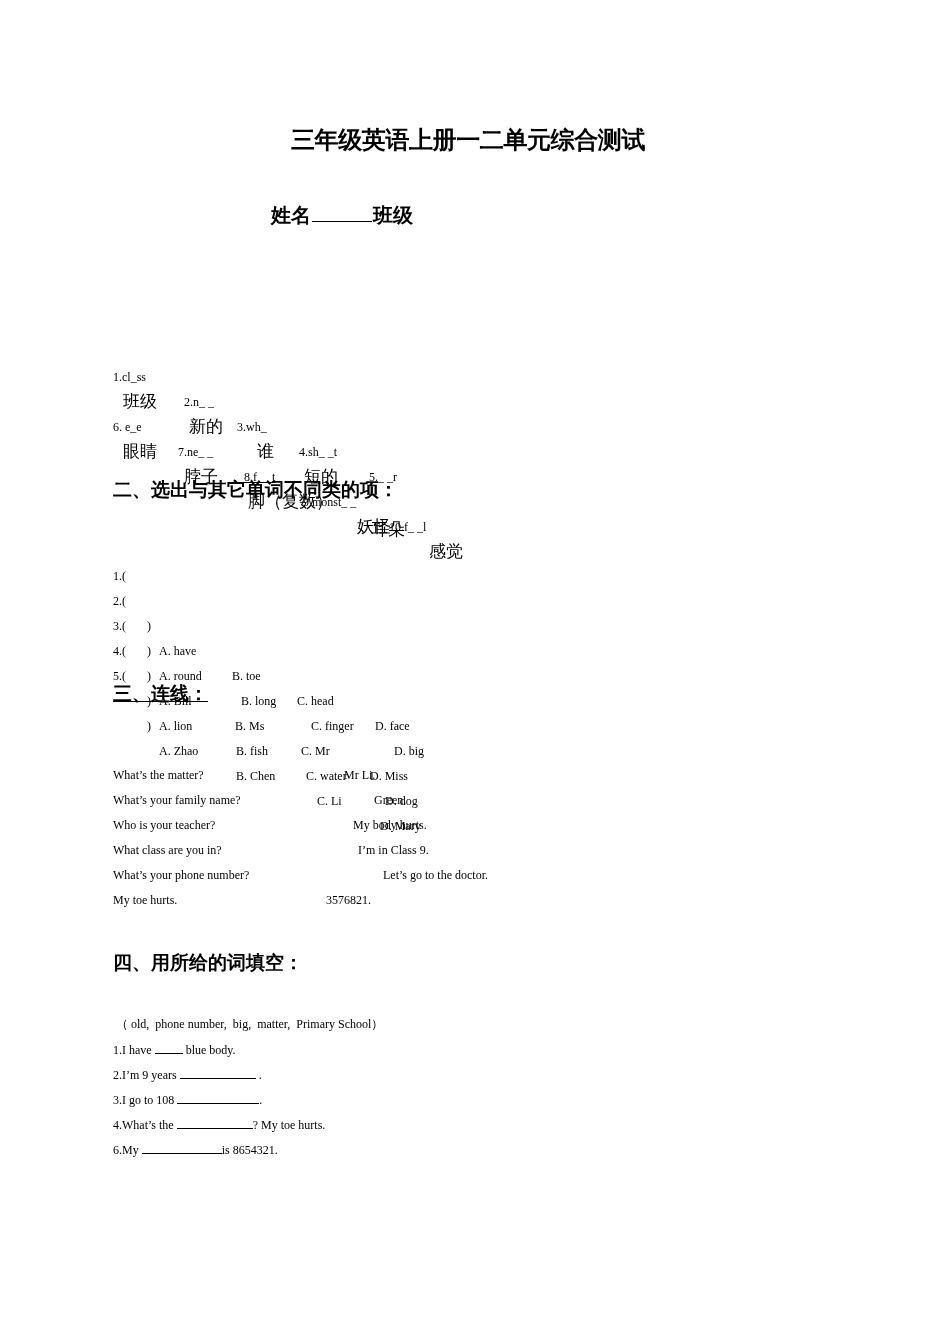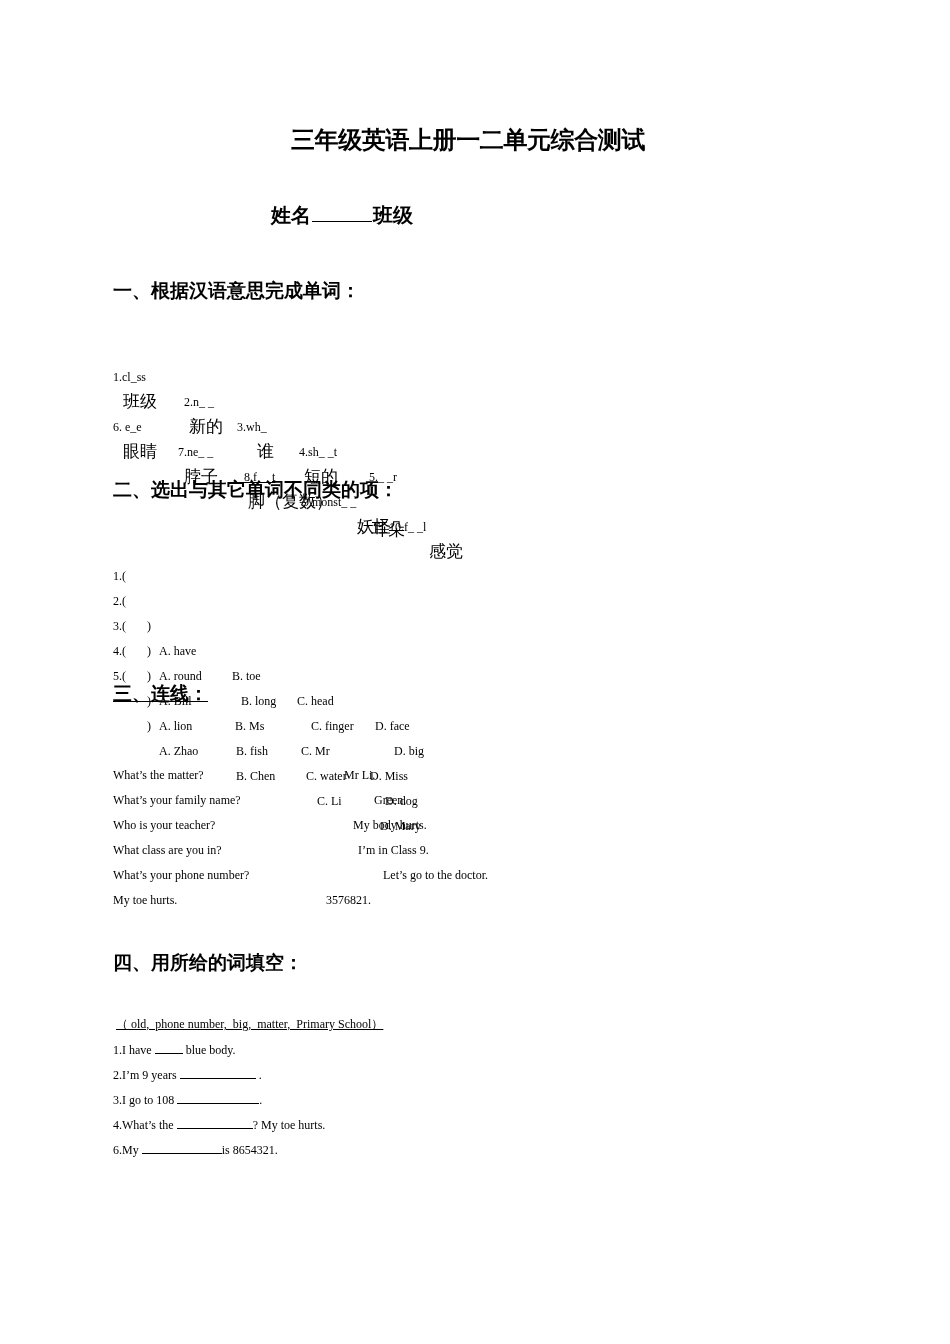--- a/index.html
+++ b/index.html
@@ -69,21 +69,20 @@
   </style>
 </head>
 <body>
 
 <div class="page">
 
   <div class="abs title">三年级英语上册一二单元综合测试</div>
 
   <div class="abs name-line"><span>姓名</span><span class="name-blank"></span><span>班级</span></div>
 
-  <div class="abs heading" style="top:277px;">一、根据汉语意思完成单词：</div>
 
   <div class="abs serif-line" style="left:113px; top:340px;">
     <span class="abs" style="left:0px;">1.cl_ss</span>
     <span class="abs" style="left:71px;">2.n_ _</span>
     <span class="abs" style="left:124px;">3.wh_</span>
     <span class="abs" style="left:186px;">4.sh_ _t</span>
     <span class="abs" style="left:256px;">5._ _r</span>
   </div>
   <div class="abs cn-line" style="left:123px; top:364px;">
     <span class="abs" style="left:0px;">班级</span>
@@ -170,21 +169,21 @@
   <div class="abs serif-line" style="left:358px; top:838px;">I’m in Class 9.</div>
 
   <div class="abs serif-line" style="left:113px; top:863px;">What’s your phone number?</div>
   <div class="abs serif-line" style="left:383px; top:863px;">Let’s go to the doctor.</div>
 
   <div class="abs serif-line" style="left:113px; top:888px;">My toe hurts.</div>
   <div class="abs serif-line" style="left:326px; top:888px;">3576821.</div>
 
   <div class="abs heading" style="top:949px;">四、用所给的词填空：</div>
 
-  <div class="abs serif-line" style="left:116px; top:1012px;text-decoration:underline;">（ old,  phone number,  big,  matter,  Primary School）</div>
+  <div class="abs serif-line" style="left:116px; top:1012px;">（ old,  phone number,  big,  matter,  Primary School）</div>
 
   <div class="abs serif-line" style="left:113px; top:1037px;"><span>1.I have </span><span class="blank" style="width:28px;"></span><span> blue body.</span></div>
 
   <div class="abs serif-line" style="left:113px; top:1062px;"><span>2.I’m 9 years </span><span class="blank" style="width:76px;"></span><span> .</span></div>
 
   <div class="abs serif-line" style="left:113px; top:1087px;"><span>3.I go to 108 </span><span class="blank" style="width:82px;"></span><span>.</span></div>
 
   <div class="abs serif-line" style="left:113px; top:1112px;"><span>4.What’s the </span><span class="blank" style="width:76px;"></span><span>? My toe hurts.</span></div>
 
   <div class="abs serif-line" style="left:113px; top:1137px;"><span>6.My </span><span class="blank" style="width:80px;"></span><span>is 8654321.</span></div>

